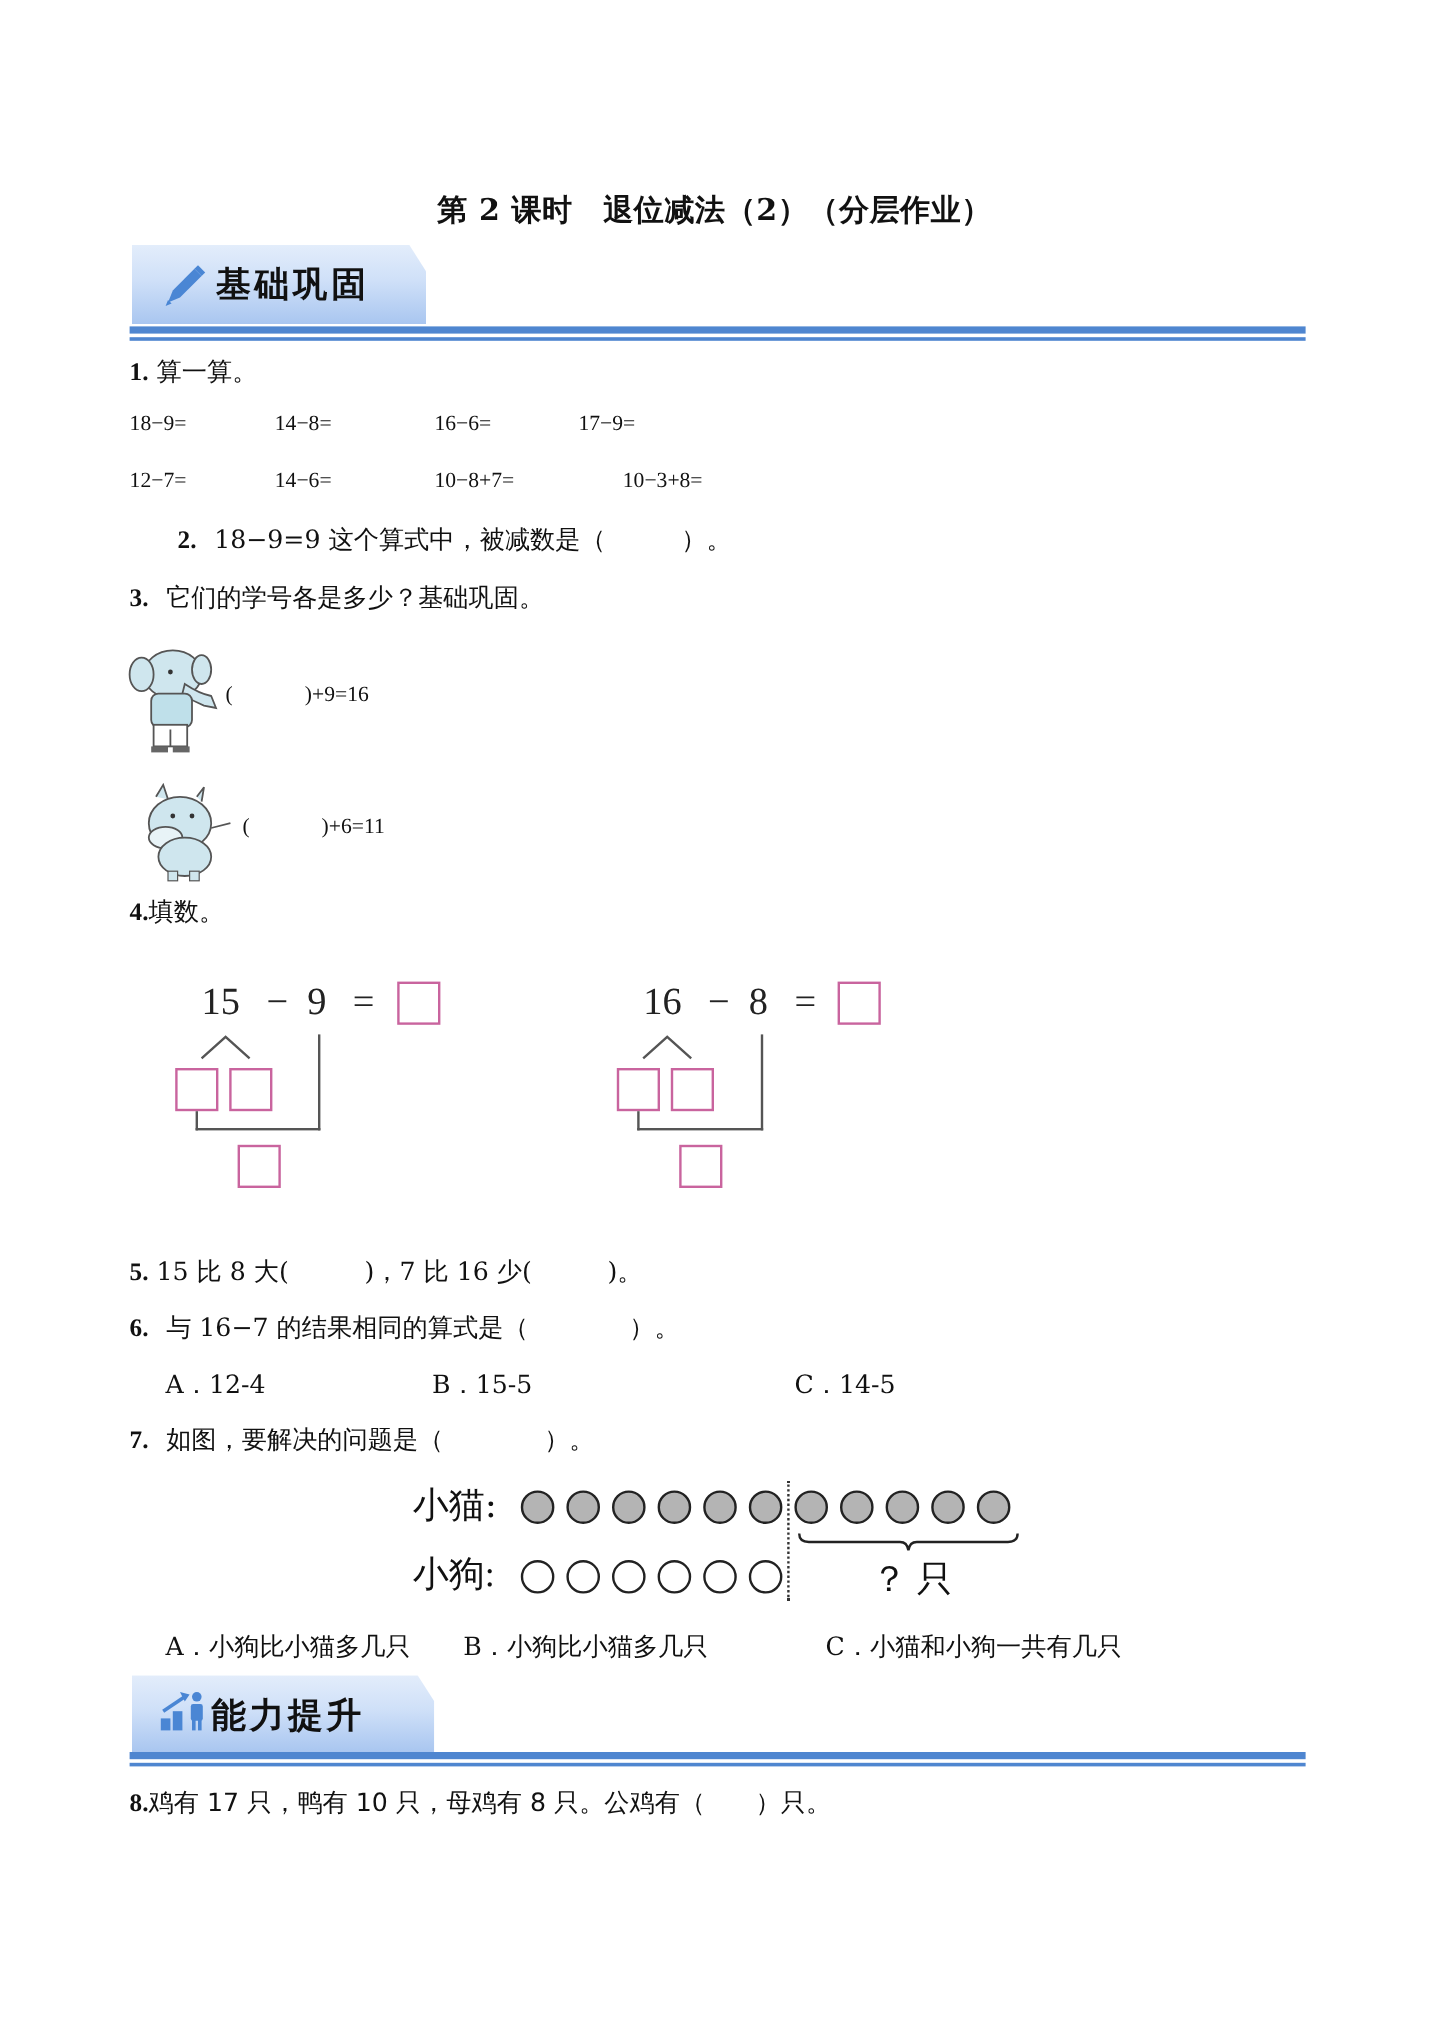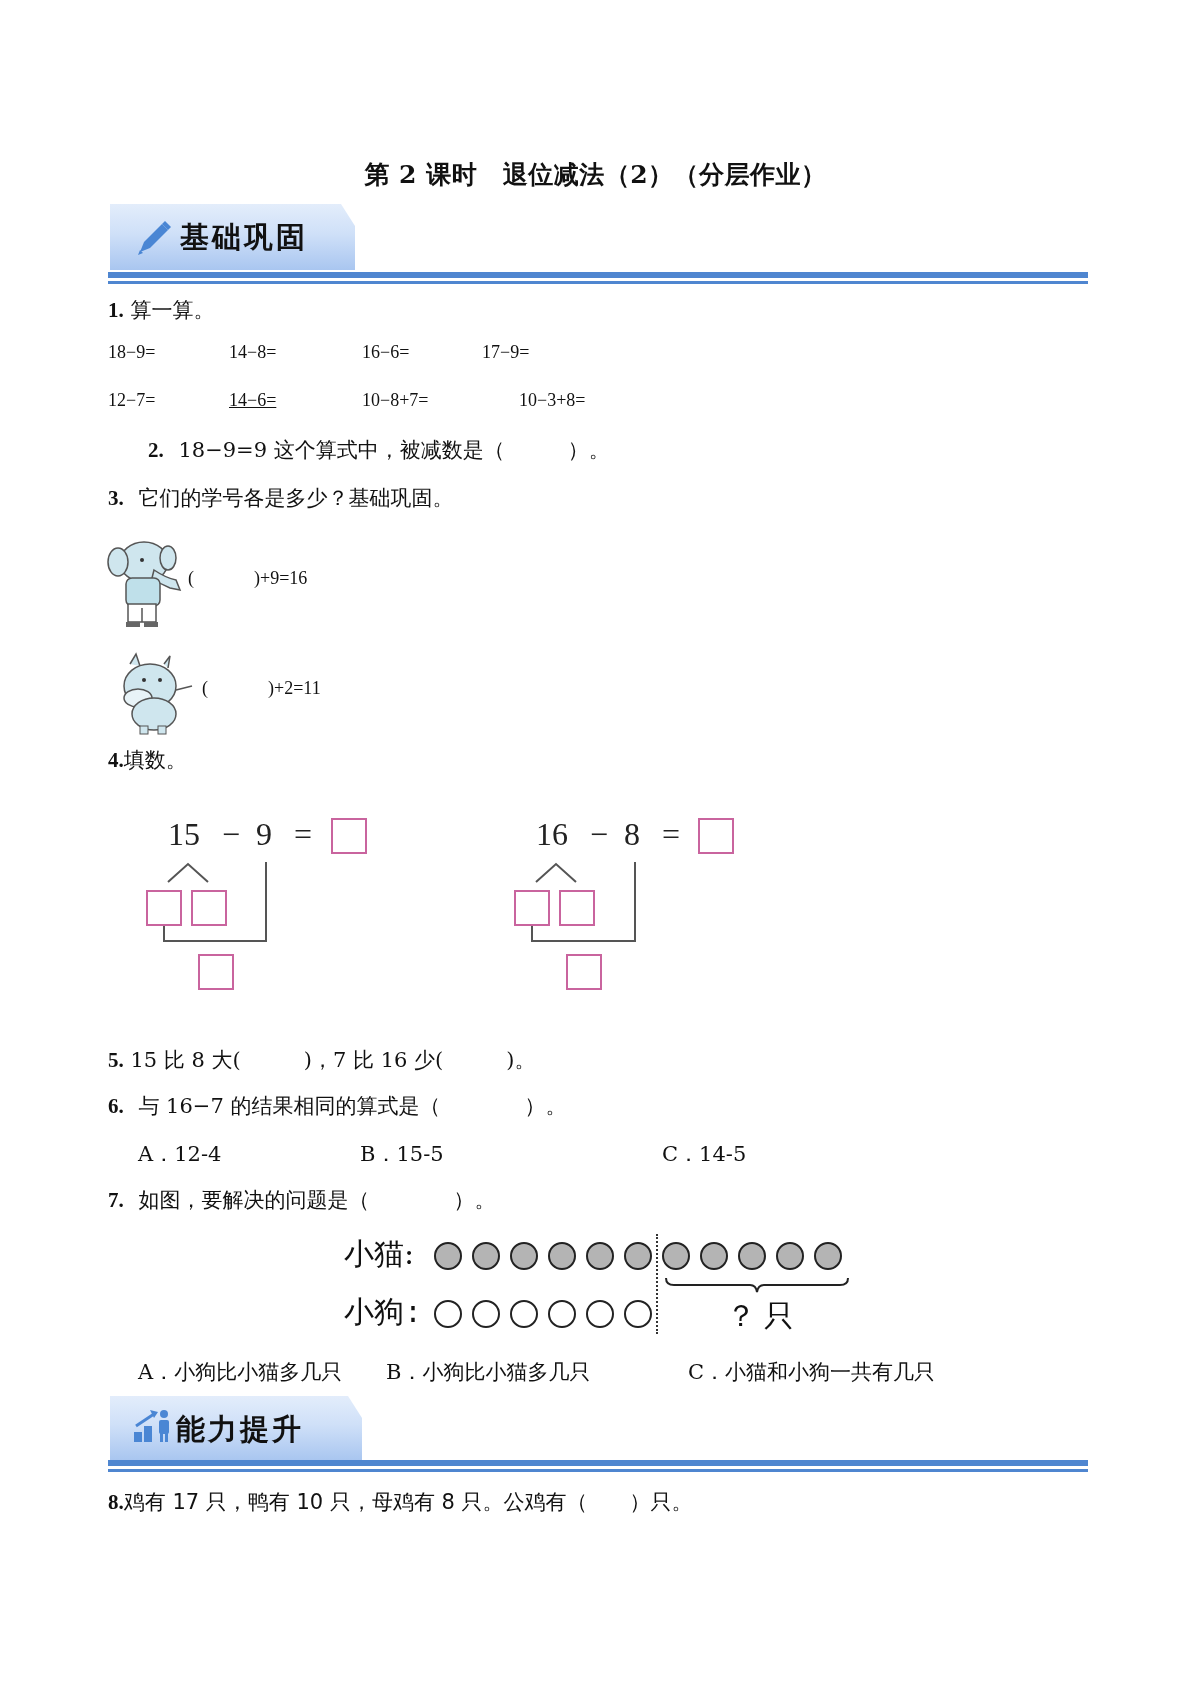--- a/index.html
+++ b/index.html
@@ -48,21 +48,21 @@
   <span>算一算。</span>
 </div>
 <div class="abs expr" style="left:108px;top:342px;width:600px;">
   <span class="abs" style="left:0;">18−9=</span>
   <span class="abs" style="left:121px;">14−8=</span>
   <span class="abs" style="left:254px;">16−6=</span>
   <span class="abs" style="left:374px;">17−9=</span>
 </div>
 <div class="abs expr" style="left:108px;top:390px;width:600px;">
   <span class="abs" style="left:0;">12−7=</span>
-  <span class="abs" style="left:121px;text-decoration:underline;">14−6=</span>
+  <span class="abs" style="left:121px;">14−6=</span>
   <span class="abs" style="left:254px;">10−8+7=</span>
   <span class="abs" style="left:411px;">10−3+8=</span>
 </div>
 
 <div class="abs q" style="left:108px;top:436px;margin-left:40px;">
   <b style="font-family:'Liberation Serif',serif;">2.</b>
   <span style="margin-left:8px;">18−9=9 这个算式中，被减数是（　　　）。</span>
 </div>
 
 <div class="abs q" style="left:108px;top:484px;">
@@ -92,21 +92,21 @@
   <ellipse cx="40" cy="36" rx="26" ry="22" fill="#cfe6ee" stroke="#555" stroke-width="1.5"></ellipse>
   <ellipse cx="28" cy="48" rx="14" ry="9" fill="#e8f3f7" stroke="#555" stroke-width="1.5"></ellipse>
   <circle cx="34" cy="30" r="2" fill="#333"></circle>
   <circle cx="50" cy="30" r="2" fill="#333"></circle>
   <ellipse cx="44" cy="64" rx="22" ry="16" fill="#cfe6ee" stroke="#555" stroke-width="1.5"></ellipse>
   <line x1="66" y1="40" x2="82" y2="36" stroke="#555" stroke-width="1.5"></line>
   <rect x="30" y="76" width="8" height="8" fill="#cfe6ee" stroke="#555"></rect>
   <rect x="48" y="76" width="8" height="8" fill="#cfe6ee" stroke="#555"></rect>
 </svg>
 <div class="abs expr" style="left:202px;top:678px;">
-  <span>(</span><span style="display:inline-block;width:60px;"></span><span>)+2=11</span>
+  <span>(</span><span style="display:inline-block;width:60px;"></span><span>)+6=11</span>
 </div>
 
 <div class="abs q" style="left:108px;top:746px;">
   <b style="font-family:'Liberation Serif',serif;">4.</b><span>填数。</span>
 </div>
 
 <div>
   <span class="bignum" style="left:168px;top:816px;">15</span>
   <span class="bignum" style="left:222px;top:816px;">−</span>
   <span class="bignum" style="left:256px;top:816px;">9</span>
@@ -156,21 +156,21 @@
 <div class="abs q" style="left:108px;top:1186px;">
   <b style="font-family:'Liberation Serif',serif;">7.</b>
   <span style="margin-left:8px;">如图，要解决的问题是（　　　　）。</span>
 </div>
 
 <div>
   <span class="abs" style="left:344px;top:1234px;font-size:30px;font-family:'DejaVu Serif',serif;">小猫:</span>
   <div class="abs" style="left:434px;top:1242px;">
     <span class="dot filled"></span><span class="dot filled"></span><span class="dot filled"></span><span class="dot filled"></span><span class="dot filled"></span><span class="dot filled"></span><span class="dot filled"></span><span class="dot filled"></span><span class="dot filled"></span><span class="dot filled"></span><span class="dot filled"></span>
   </div>
-  <span class="abs" style="left:344px;top:1292px;font-size:30px;font-family:Liberation Mono, monospace;">小狗:</span>
+  <span class="abs" style="left:344px;top:1292px;font-size:30px;font-family:Liberation Serif, serif;">小狗:</span>
   <div class="abs" style="left:434px;top:1300px;">
     <span class="dot"></span><span class="dot"></span><span class="dot"></span><span class="dot"></span><span class="dot"></span><span class="dot"></span>
   </div>
   <div class="abs" style="left:656px;top:1234px;height:100px;border-left:2px dotted #333;"></div>
   <svg class="abs" style="left:664px;top:1276px;" width="186" height="18">
     <path d="M2 2 Q2 9 10 9 L86 9 Q92 9 93 16 Q94 9 100 9 L176 9 Q184 9 184 2" fill="none" stroke="#222" stroke-width="2"></path>
   </svg>
   <span class="abs" style="left:726px;top:1296px;font-size:30px;font-family:'DejaVu Serif',serif;letter-spacing:8px;">？只</span>
 </div>
 

